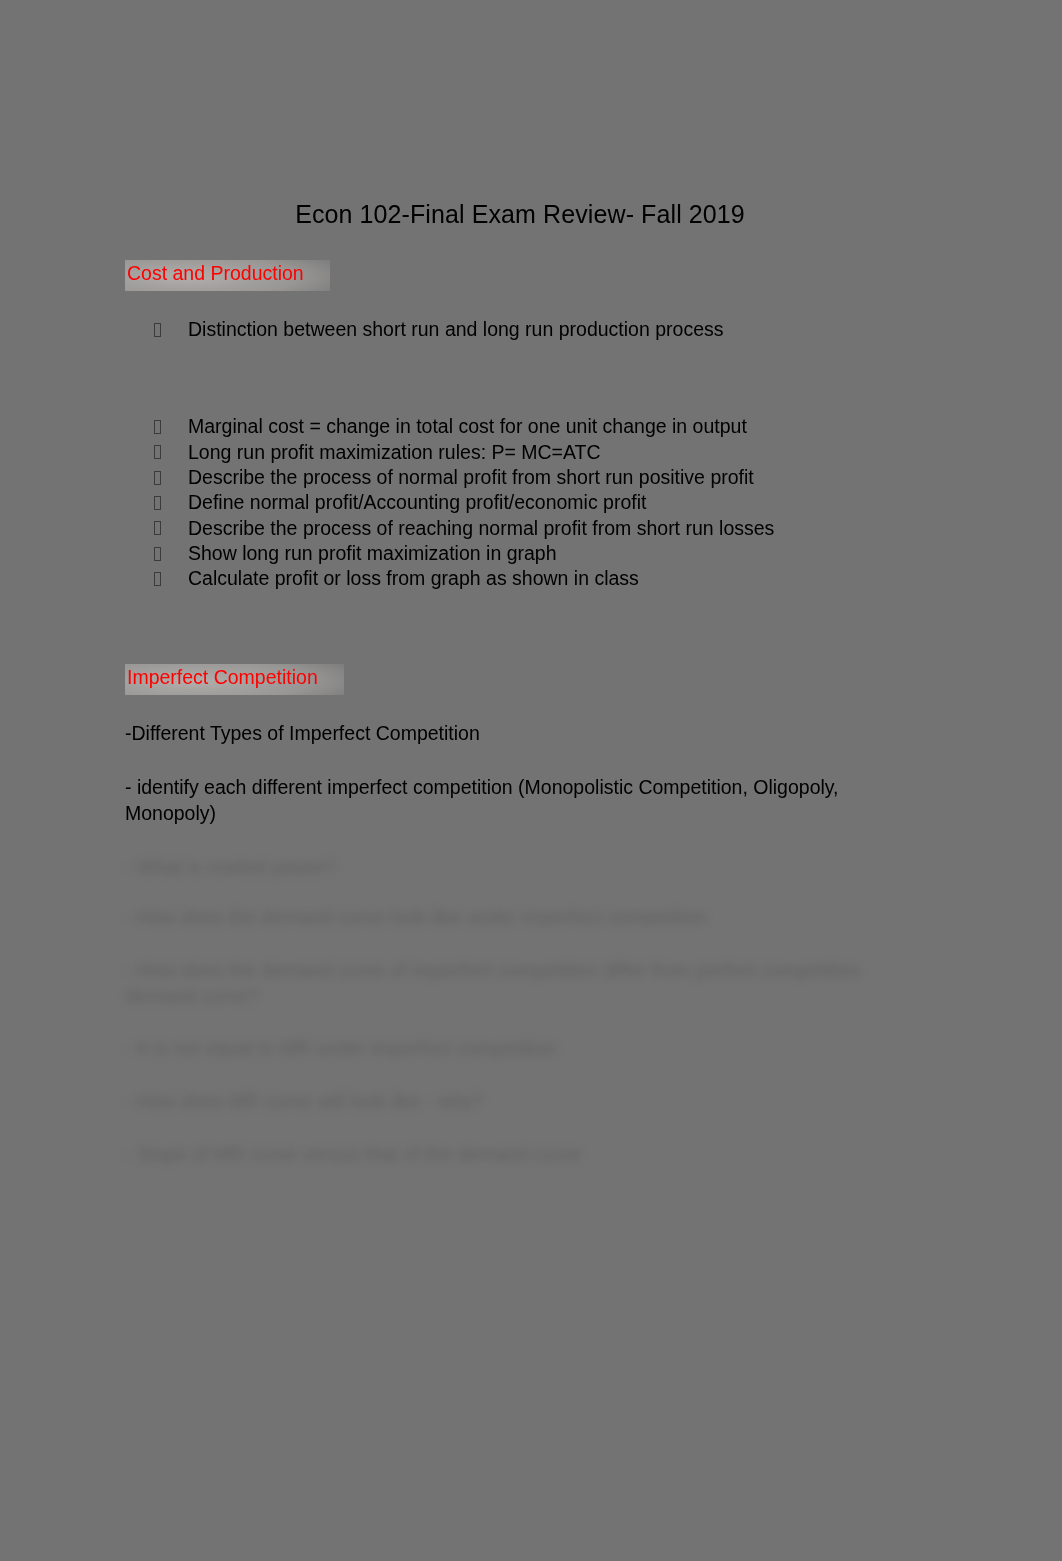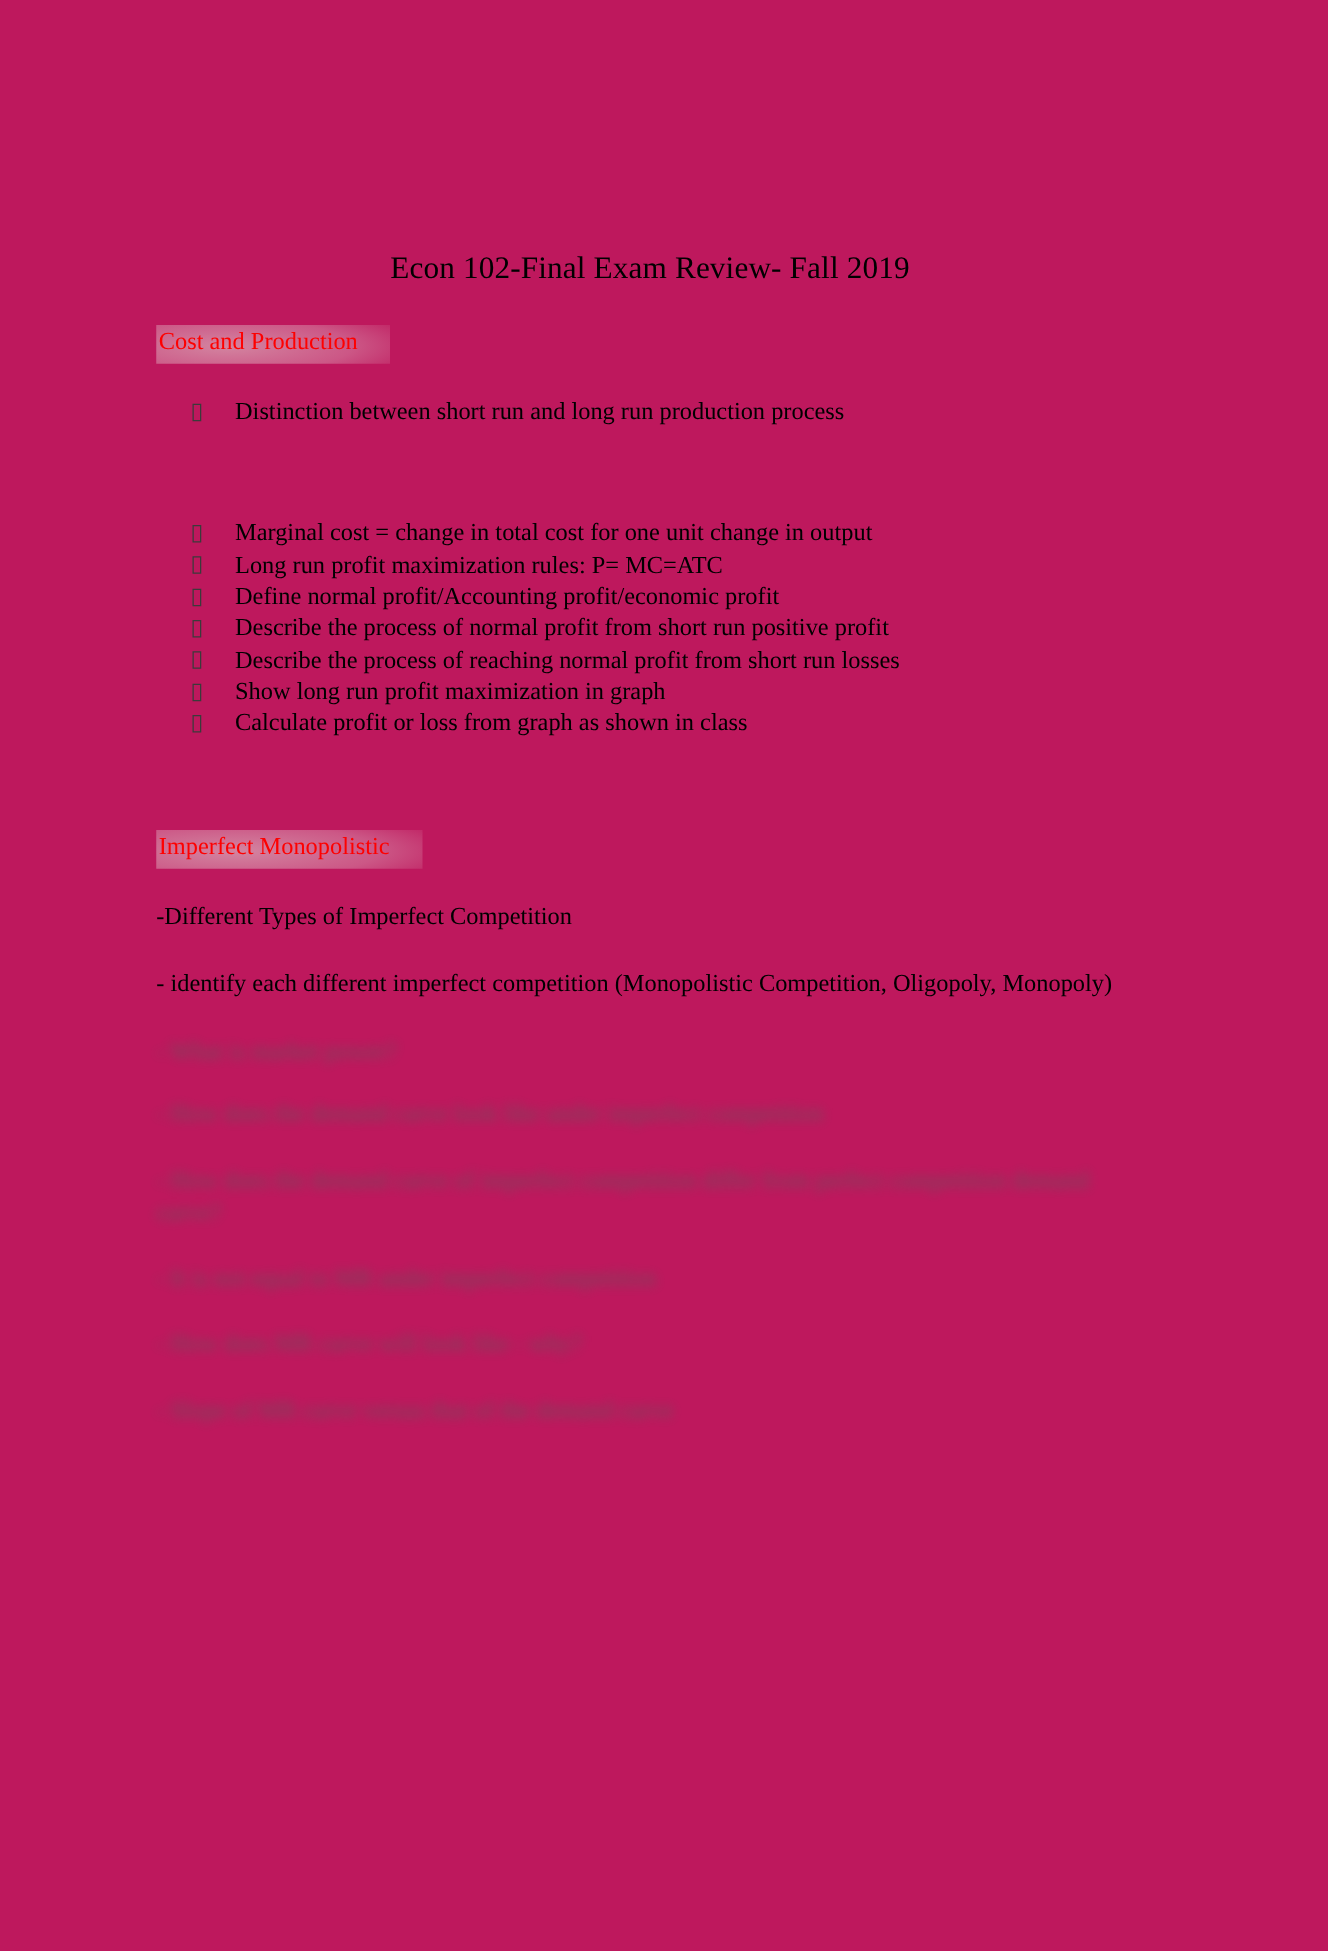--- a/index.html
+++ b/index.html
@@ -6,22 +6,22 @@
   html, body {
     margin: 0;
     padding: 0;
     background: #ffffff;
   }
 
   .page {
     position: relative;
     width: 1062px;
     height: 1561px;
-    background: #be185d;
-    font-family: Liberation Serif, serif;
+    background: #737373;
+    font-family: Liberation Sans, sans-serif;
     color: #000000;
     overflow: hidden;
     box-sizing: border-box;
   }
 
   
   .content {
     position: absolute;
     left: 125px;
     top: 200px;
@@ -146,44 +146,44 @@
       <li class="bullet-item">
         <span class="tofu"></span>
         <span>Marginal cost = change in total cost for one unit change in output</span>
       </li>
       <li class="bullet-item">
         <span class="tofu"></span>
         <span>Long run profit maximization rules: P= MC=ATC</span>
       </li>
       <li class="bullet-item">
         <span class="tofu"></span>
-        <span>Define normal profit/Accounting profit/economic profit</span>
+        <span>Describe the process of normal profit from short run positive profit</span>
       </li>
       <li class="bullet-item">
         <span class="tofu"></span>
-        <span>Describe the process of normal profit from short run positive profit</span>
+        <span>Define normal profit/Accounting profit/economic profit</span>
       </li>
       <li class="bullet-item">
         <span class="tofu"></span>
         <span>Describe the process of reaching normal profit from short run losses</span>
       </li>
       <li class="bullet-item">
         <span class="tofu"></span>
         <span>Show long run profit maximization in graph</span>
       </li>
       <li class="bullet-item">
         <span class="tofu"></span>
         <span>Calculate profit or loss from graph as shown in class</span>
       </li>
     </ul>
 
     <div class="gap-lg"></div>
 
     <div class="heading-row">
-      <span class="section-heading">Imperfect Monopolistic</span>
+      <span class="section-heading">Imperfect Competition</span>
     </div>
 
     <p class="para">-Different Types of Imperfect Competition</p>
 
     <p class="para">- identify each different imperfect competition (Monopolistic Competition, Oligopoly, Monopoly)</p>
 
     <div class="blurred-block">
       <p class="blurred-line tight">- What is market power?</p>
       <p class="blurred-line">- How does the demand curve look like under imperfect competition</p>
       <p class="blurred-line">- How does the demand curve of imperfect competition differ from perfect competition demand curve?</p>

